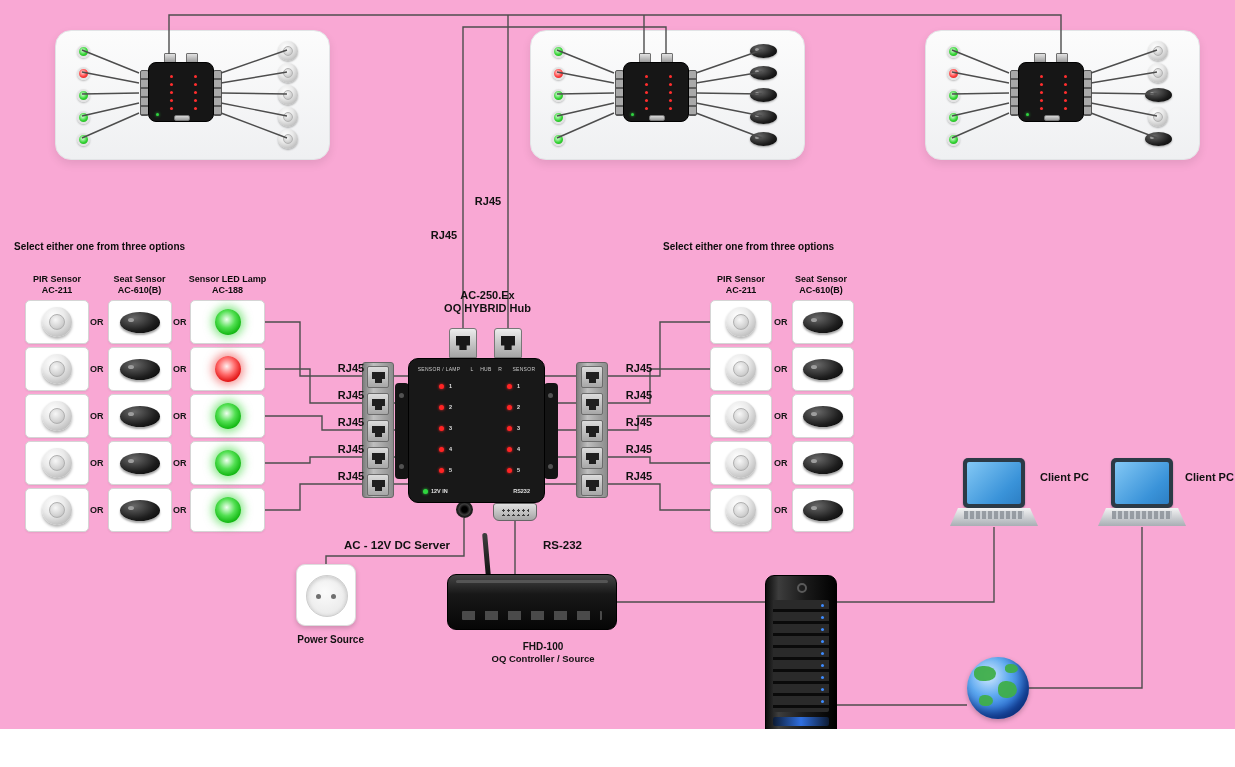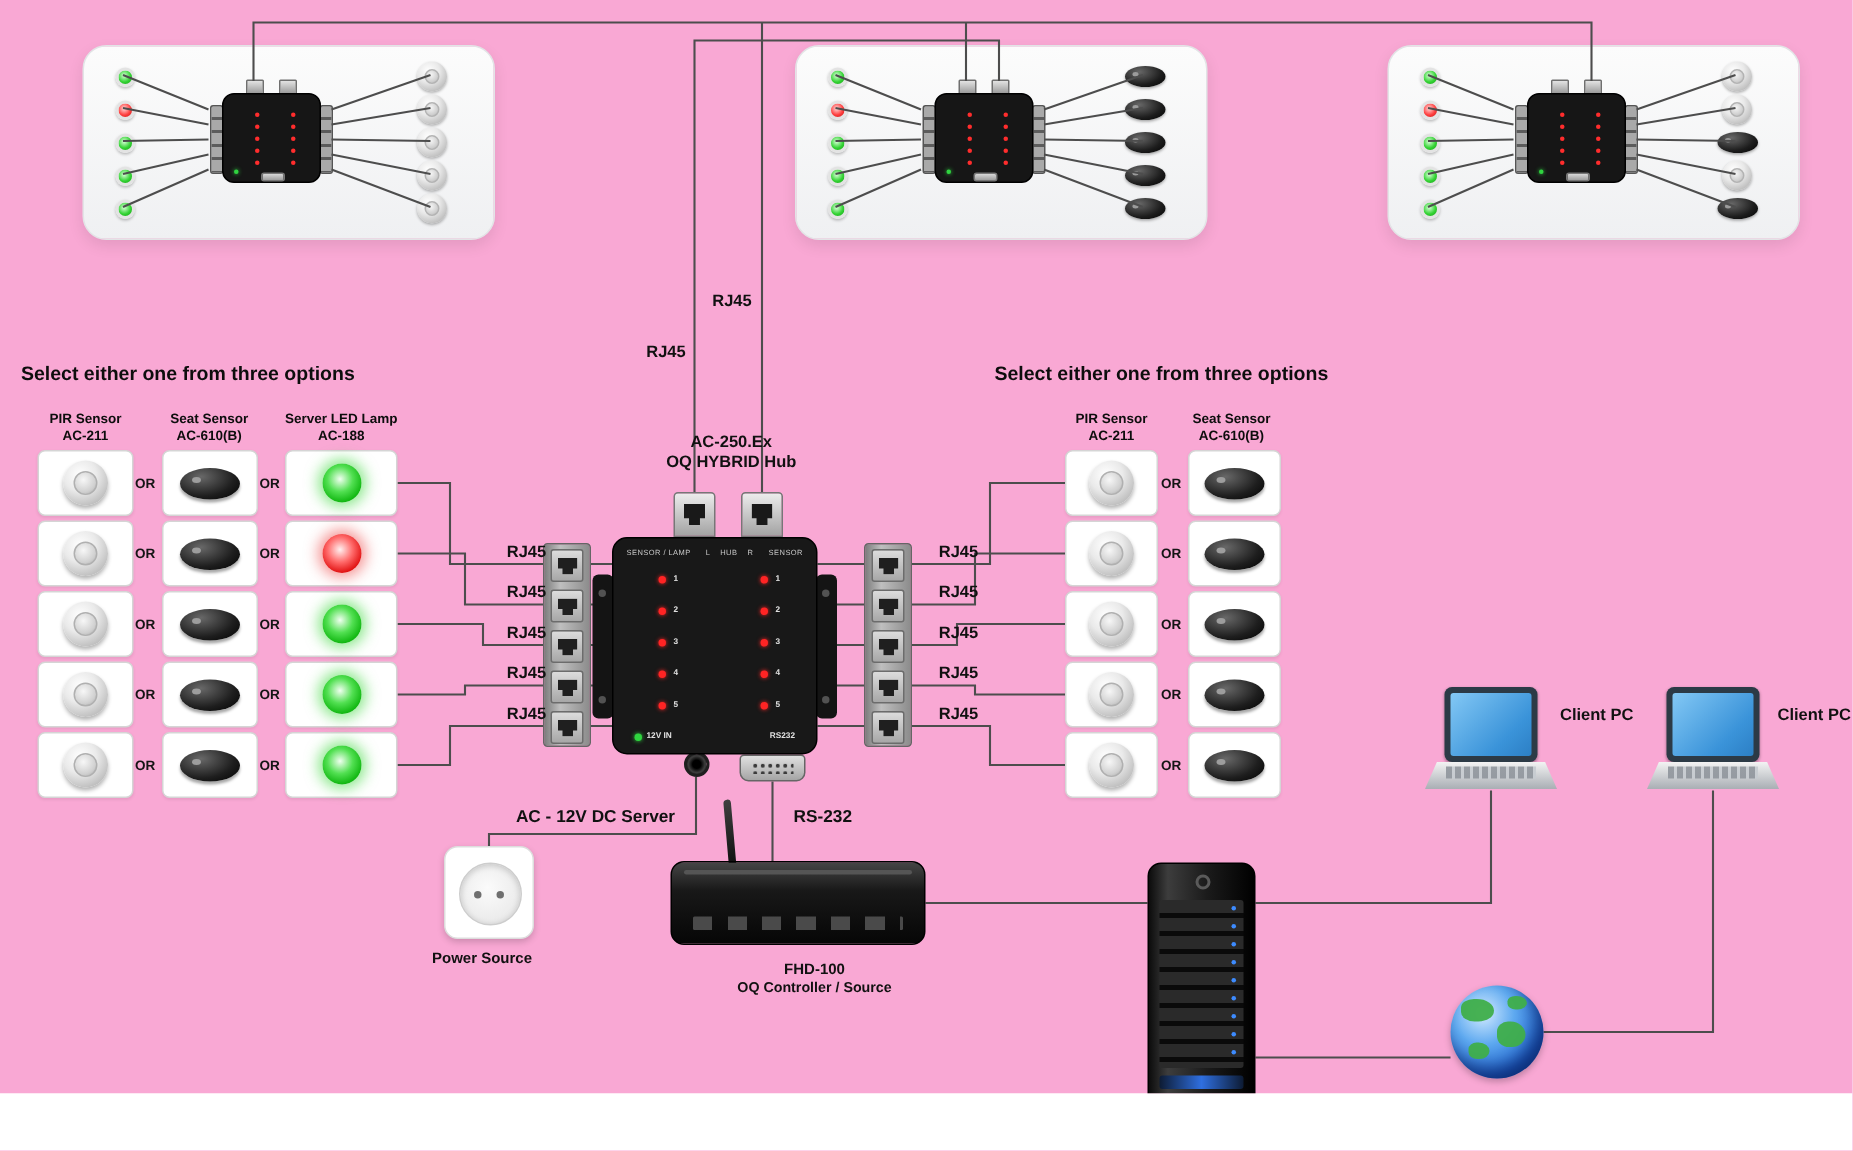--- a/index.html
+++ b/index.html
@@ -42,21 +42,21 @@
 .hdot{width:5px;height:5px;border-radius:50%;background:#ff2424;box-shadow:0 0 3px #ff2424;display:inline-block}
 .gdot{width:5px;height:5px;border-radius:50%;background:#2fd63f;box-shadow:0 0 3px #2fd63f;display:inline-block}
 .hub-bot{position:absolute;left:14px;right:14px;bottom:8px;display:flex;justify-content:space-between;align-items:center;font-size:5.5px;color:#e0e0e0}
 .hub-bot .pw{display:flex;align-items:center;gap:3px}
 .strip{position:absolute;width:32px;height:136px;background:linear-gradient(90deg,#7d7d7d,#bfbfbf 35%,#8c8c8c);border:1px solid #666;border-radius:3px;display:flex;flex-direction:column;align-items:center;padding-top:3px;gap:5px;z-index:2}
 .jack{width:22px;height:22px;background:linear-gradient(#dcdcdc,#a7a7a7);border:1px solid #6c6c6c;border-radius:2px;position:relative}
 .jack::after{content:"";position:absolute;left:4px;top:5px;width:13px;height:11px;background:#1f1f1f;clip-path:polygon(0 0,100% 0,100% 64%,77% 64%,77% 100%,23% 100%,23% 64%,0 64%)}
 .dcjack{position:absolute;left:456px;top:501px;width:17px;height:17px;border-radius:50%;background:radial-gradient(circle,#000 30%,#3d3d3d 60%,#101010);border:2px solid #1f1f1f;z-index:2}
 .db9{position:absolute;left:493px;top:503px;width:44px;height:18px;background:linear-gradient(#e0e0e0,#a5a5a5);border:1px solid #666;border-radius:3px 3px 6px 6px;z-index:2}
 .db9::after{content:"";position:absolute;left:7px;top:4px;right:7px;bottom:4px;background:radial-gradient(circle,#3a3a3a 35%,transparent 40%);background-size:5px 5px}
-.section-title{position:absolute;font-size:13px;font-weight:bold;color:#0d0d0d;z-index:2}
+.section-title{position:absolute;font-size:10px;font-weight:bold;color:#0d0d0d;z-index:2}
 .col-head{position:absolute;text-align:center;font-size:9px;font-weight:bold;line-height:10.5px;color:#0d0d0d;z-index:2}
 .opt-box{position:absolute;background:#fff;border:1px solid #d5d5d5;border-radius:5px;box-shadow:0 1px 2px rgba(0,0,0,.07);display:flex;align-items:center;justify-content:center;z-index:2}
 .or-label{position:absolute;font-size:9px;font-weight:bold;color:#151515;z-index:2}
 .pir-lg{width:30px;height:30px;border-radius:50%;background:radial-gradient(circle at 38% 32%,#fff,#eaeaea 40%,#bdbdbd 78%,#9c9c9c);box-shadow:0 2px 3px rgba(0,0,0,.3);position:relative;display:block}
 .pir-lg::after{content:"";position:absolute;inset:7px;border-radius:50%;border:1px solid #b0b0b0;background:radial-gradient(circle at 40% 35%,#f7f7f7,#d0d0d0 65%,#a8a8a8)}
 .seat-lg{width:40px;height:21px;border-radius:50%;background:radial-gradient(ellipse at 35% 28%,#686868,#1e1e1e 60%,#000);box-shadow:0 2px 2px rgba(0,0,0,.35);position:relative;display:block}
 .seat-lg::after{content:"";position:absolute;left:8px;top:6px;width:6px;height:4px;border-radius:50%;background:#9d9d9d}
 .lamp{width:26px;height:26px;border-radius:50%;display:block}
 .lamp-green{background:radial-gradient(circle at 45% 40%,#f0fff0,#52e052 40%,#12b812 72%,#0a8f0a);box-shadow:0 0 9px 3px rgba(46,214,46,.55)}
 .lamp-red{background:radial-gradient(circle at 45% 40%,#fff0f0,#ff6a6a 40%,#e21414 72%,#b20d0d);box-shadow:0 0 9px 3px rgba(235,45,45,.5)}
@@ -319,21 +319,21 @@
   <span class="section-title" style="left:14px;top:241px">Select either one from three options</span>
   <div class="col-head" style="left:17px;top:274px;width:80px">
       <div>PIR Sensor</div>
       <div>AC-211</div>
     </div>
   <div class="col-head" style="left:97px;top:274px;width:85px">
       <div>Seat Sensor</div>
       <div>AC-610(B)</div>
     </div>
   <div class="col-head" style="left:180px;top:274px;width:95px">
-      <div>Server LED Lamp</div>
+      <div>Sensor LED Lamp</div>
       <div>AC-188</div>
     </div>
 
   <div class="opt-box" style="left:25px;top:300px;width:64px;height:44px">
       <span class="pir-lg"></span>
     </div>
   <span class="or-label" style="left:90px;top:317px">OR</span>
   <div class="opt-box" style="left:108px;top:300px;width:64px;height:44px">
       <span class="seat-lg"></span>
     </div>
@@ -446,28 +446,28 @@
       <span class="seat-lg"></span>
     </div>
 
   <span class="rj45-label" style="left:616px;top:362px">RJ45</span>
   <span class="rj45-label" style="left:616px;top:389px">RJ45</span>
   <span class="rj45-label" style="left:616px;top:416px">RJ45</span>
   <span class="rj45-label" style="left:616px;top:443px">RJ45</span>
   <span class="rj45-label" style="left:616px;top:470px">RJ45</span>
 
   <span class="tlabel" style="left:332px;top:539px;width:130px;text-align:center;font-size:11.5px">AC - 12V DC Server</span>
-  <span class="tlabel" style="left:529px;top:539px;font-size:11.5px">RS-232</span>
+  <span class="tlabel" style="left:543px;top:539px;font-size:11.5px">RS-232</span>
 
   <div class="outlet">
     <span class="socket"></span>
     <span class="hole l"></span>
     <span class="hole r"></span>
   </div>
-  <span class="tlabel" style="left:288px;top:634px;width:76px;text-align:left;font-size:10px">Power Source</span>
+  <span class="tlabel" style="left:288px;top:634px;width:76px;text-align:right;font-size:10px">Power Source</span>
 
   <div class="antenna"></div>
   <div class="controller">
       <span class="ports"></span>
     </div>
   <span class="tlabel" style="left:468px;top:641px;width:150px;text-align:center;font-size:10px">FHD-100</span>
   <span class="tlabel" style="left:468px;top:653px;width:150px;text-align:center;font-size:9.5px">OQ Controller / Source</span>
 
   <div class="server">
     <span class="pwr"></span>

